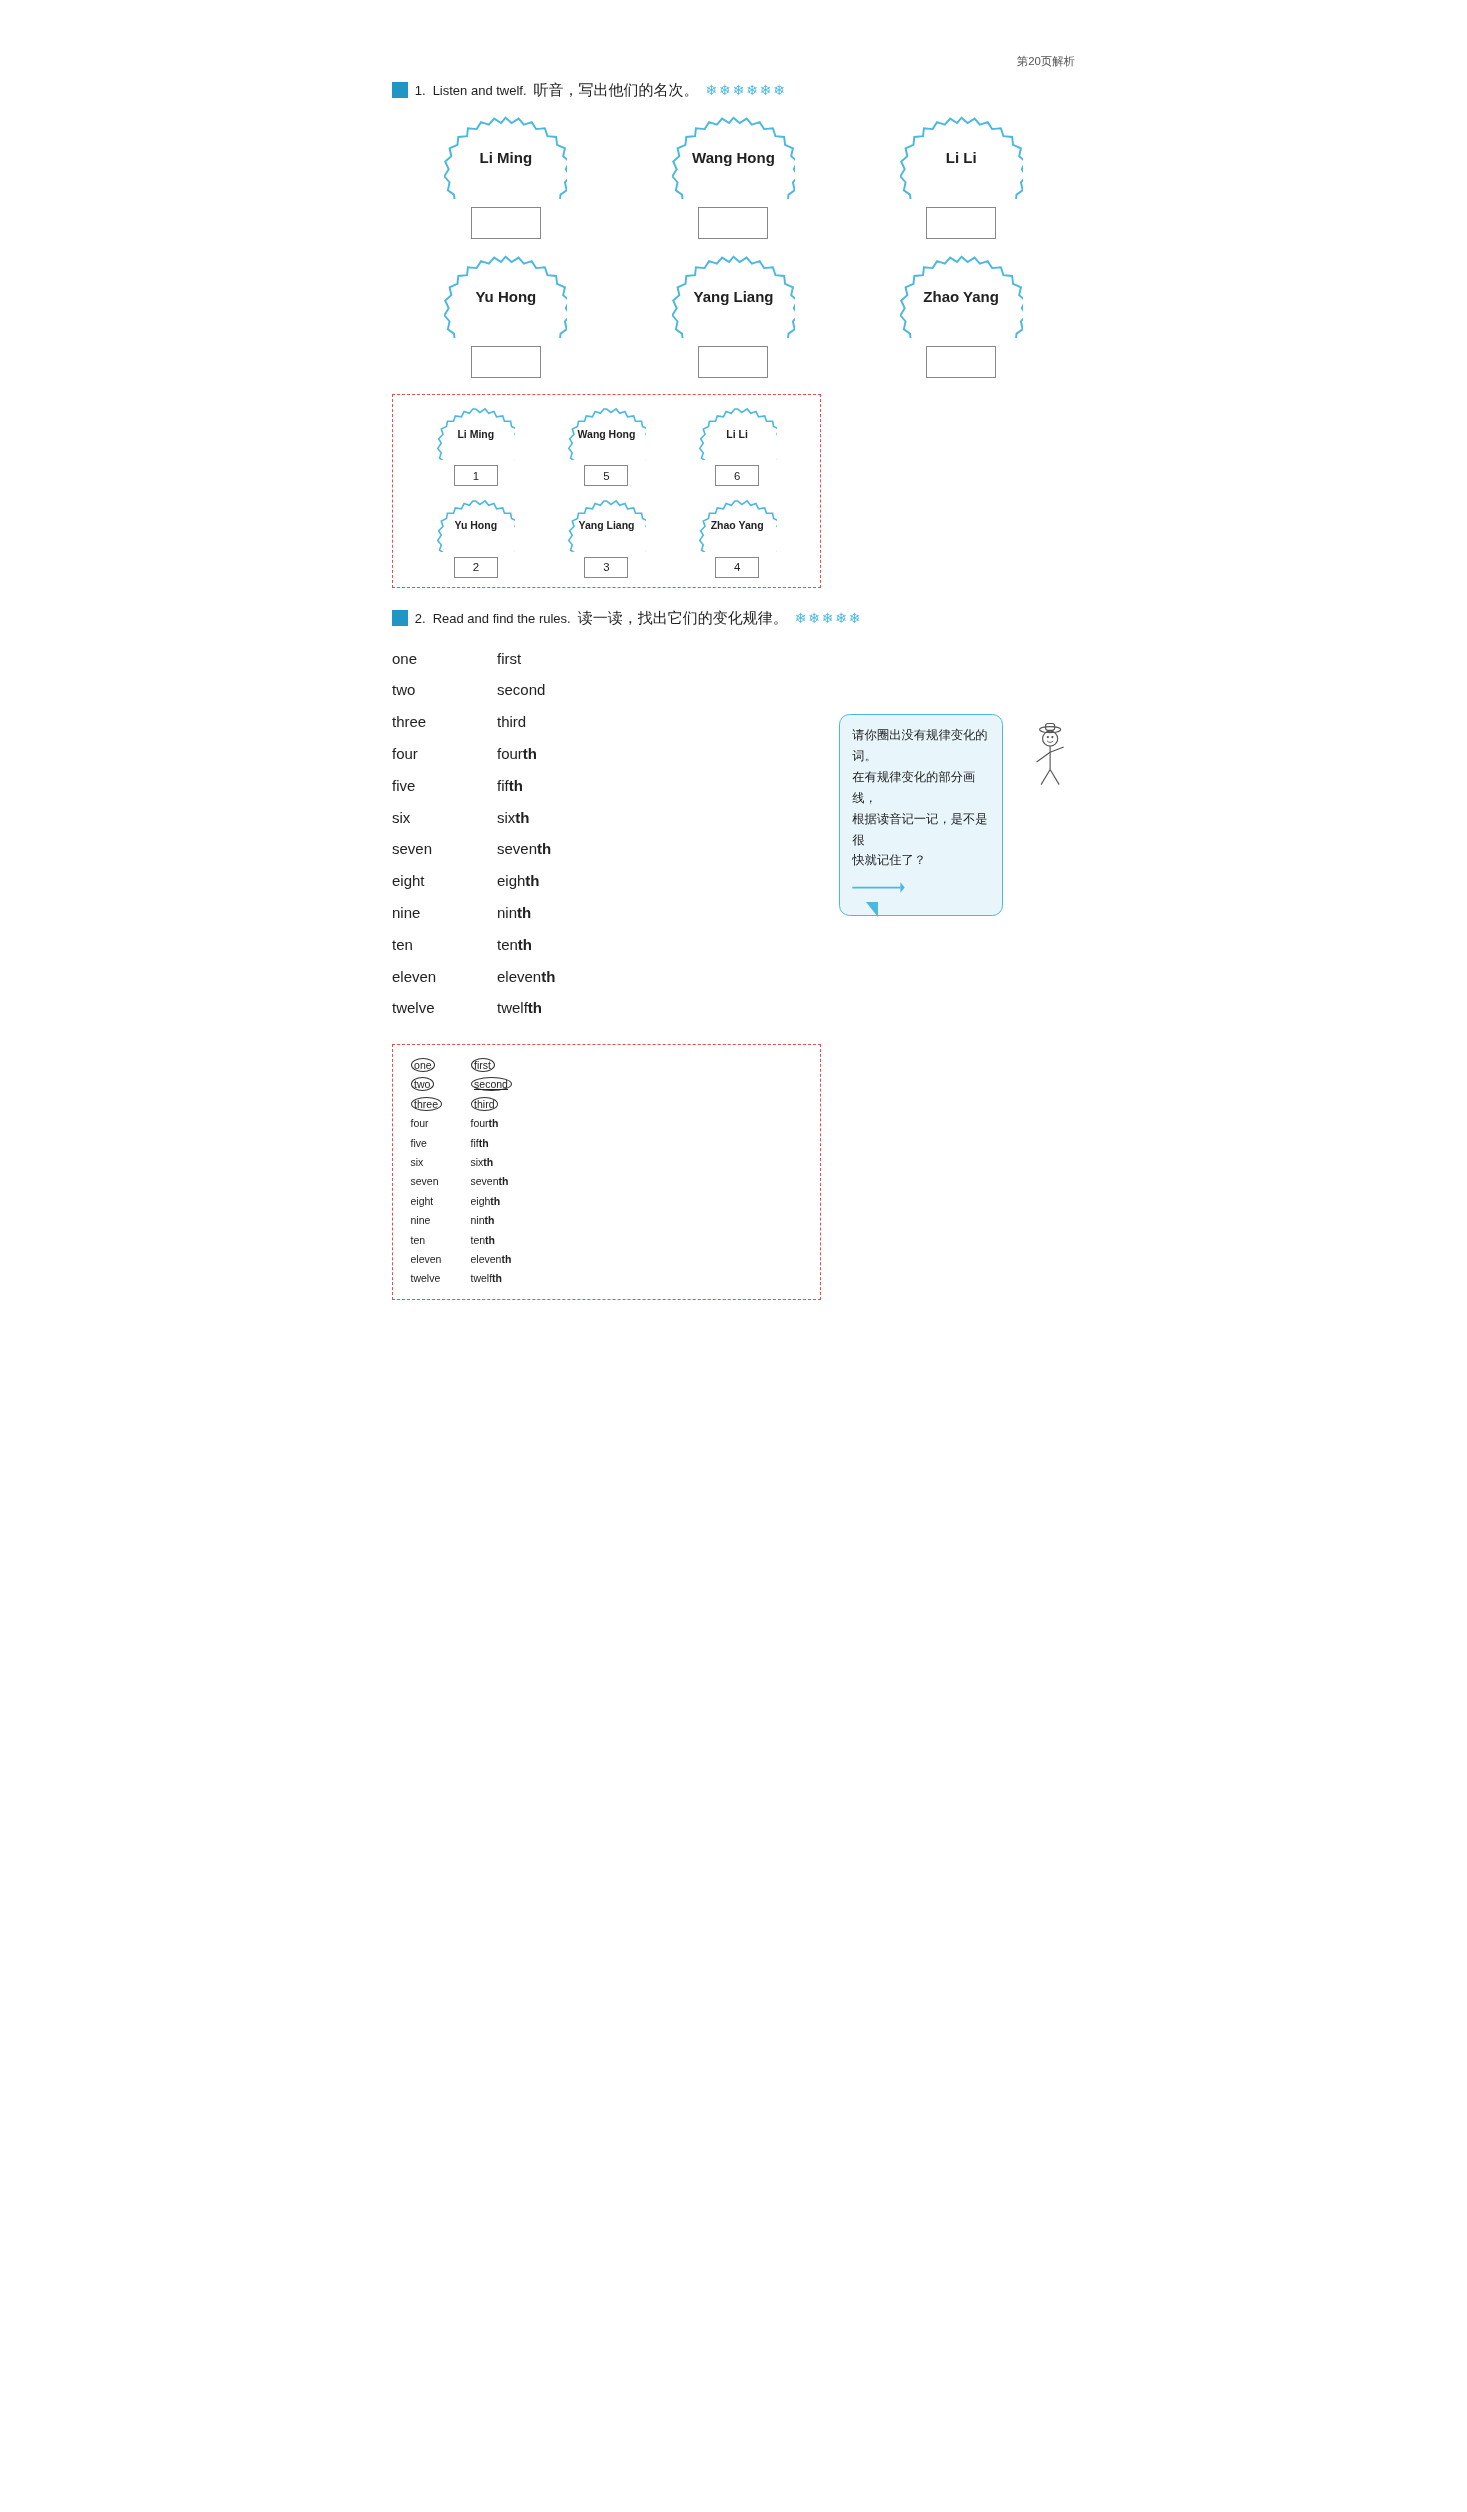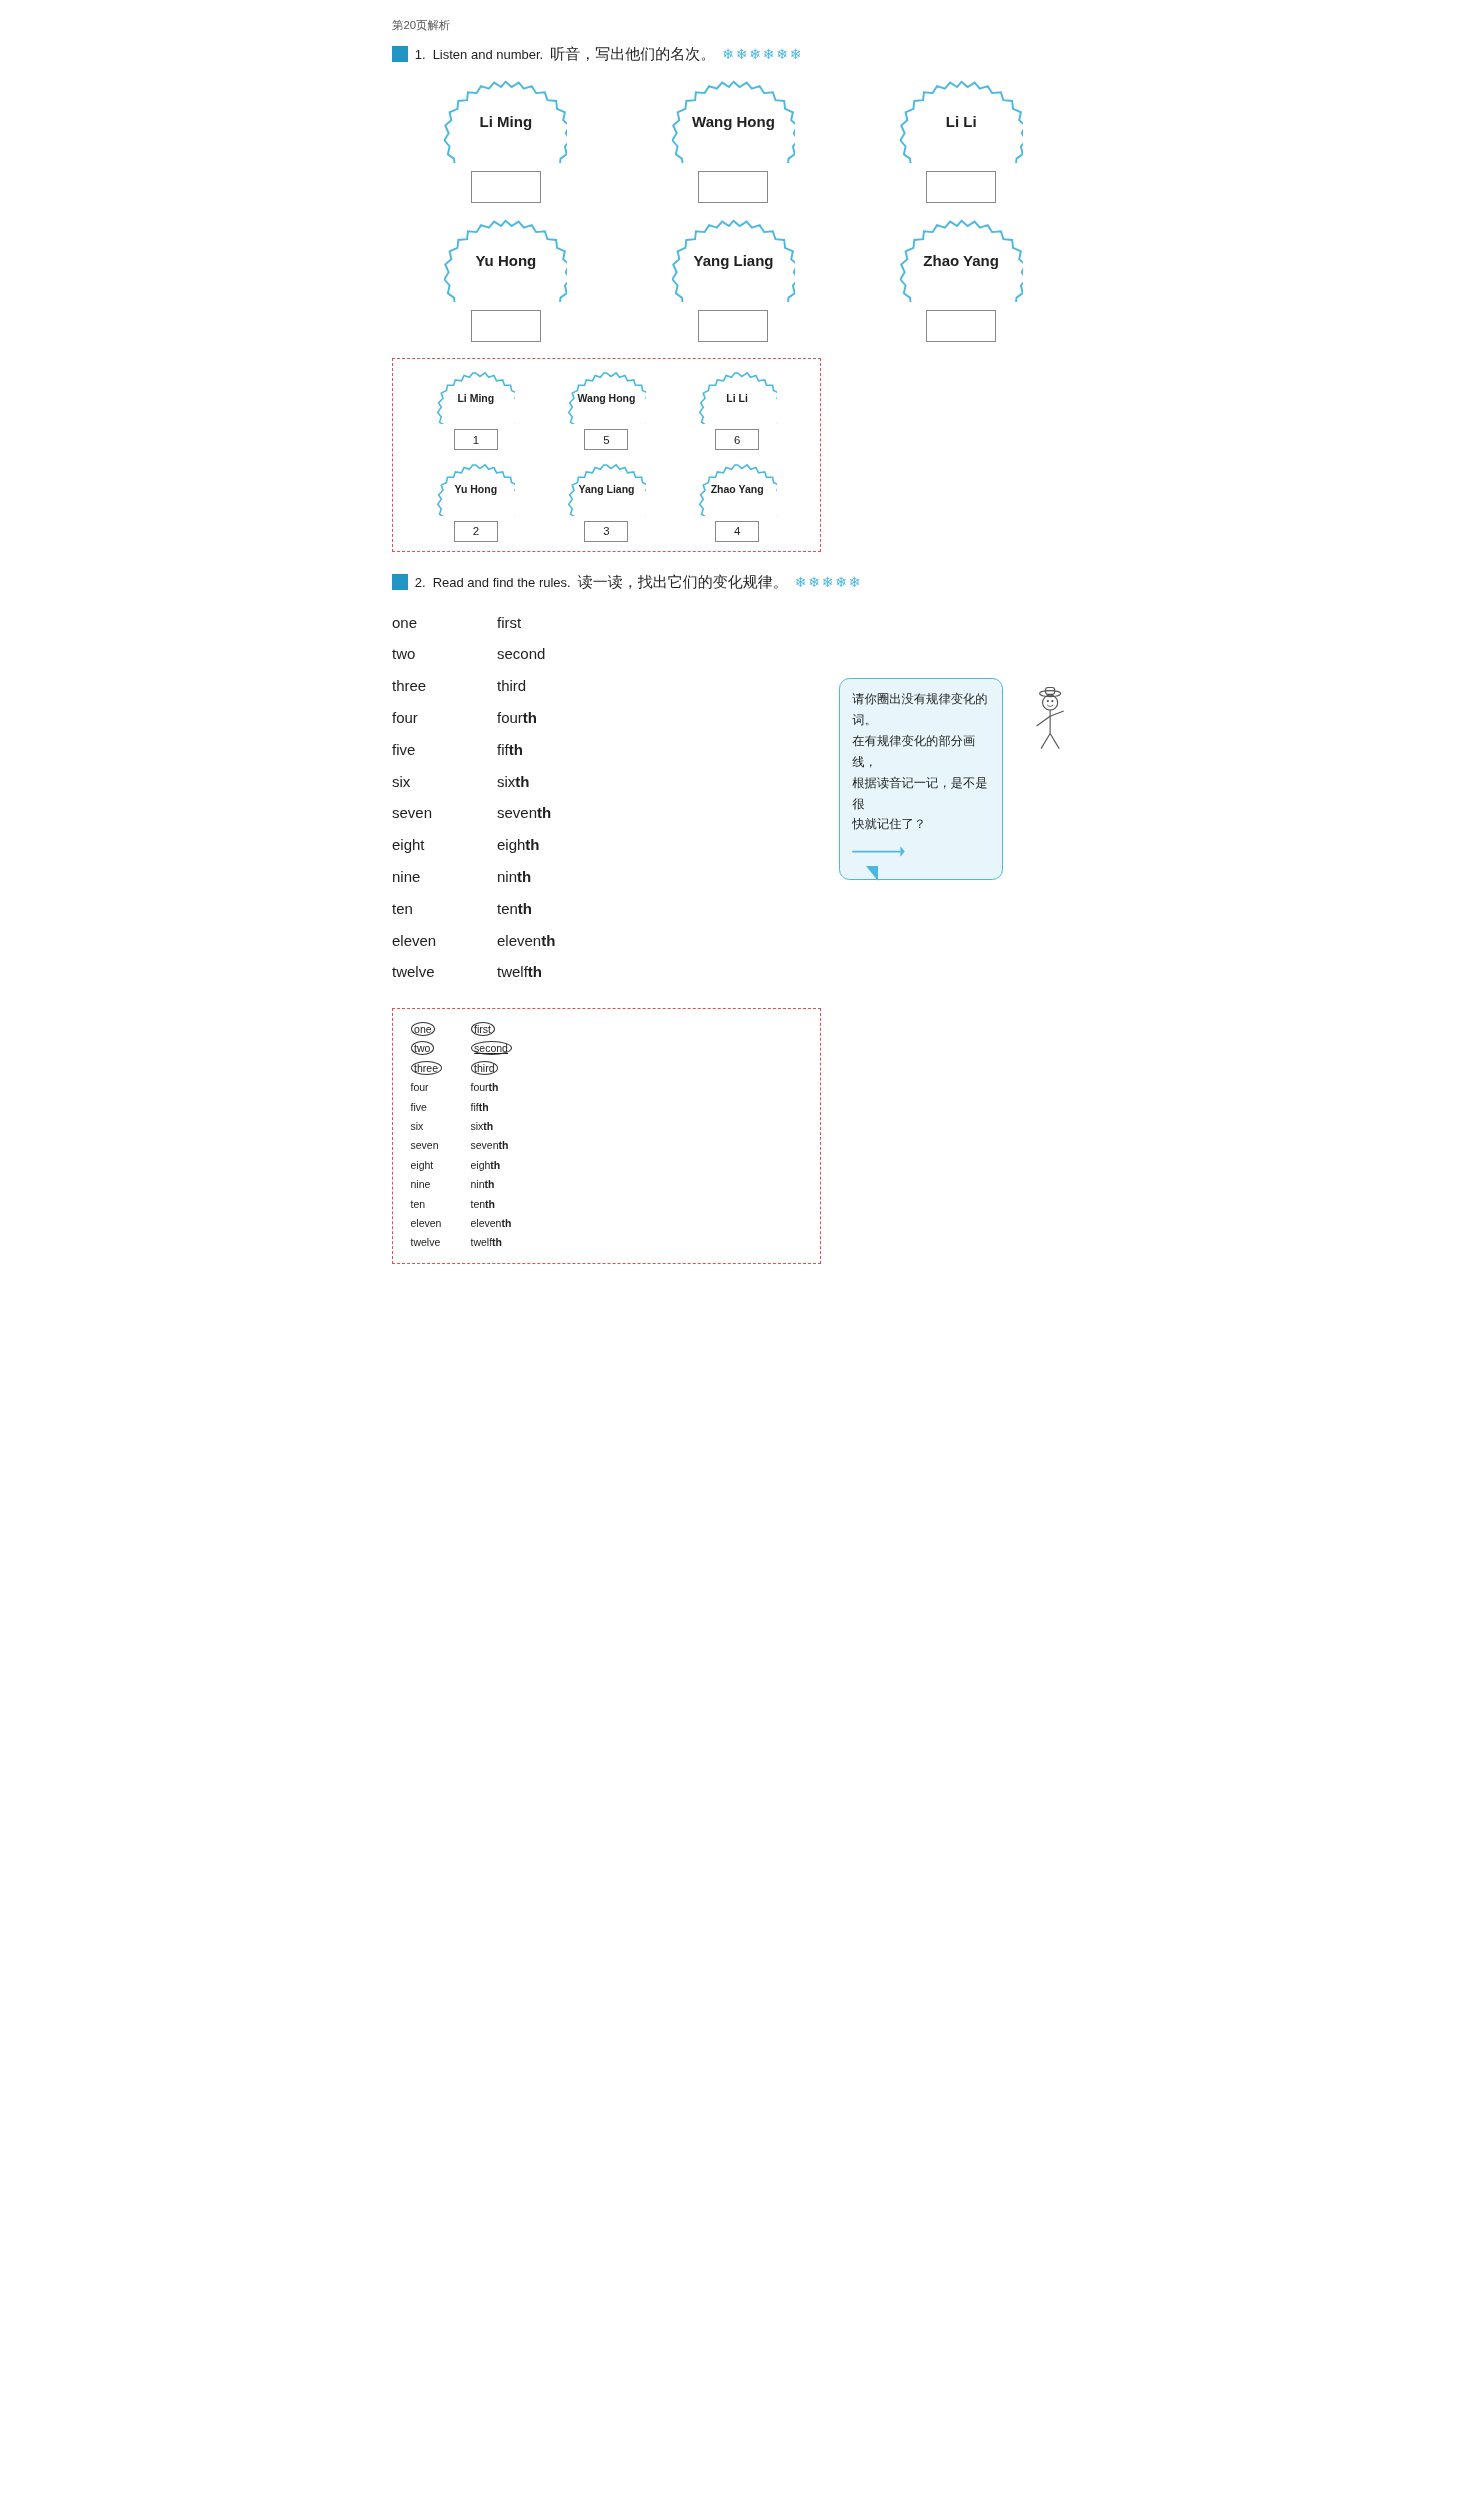--- a/index.html
+++ b/index.html
@@ -7,24 +7,25 @@
       background: #fff;
       font-family: Arial, sans-serif;
       width: 735px;
       margin: 0 auto;
       padding: 17.5px 26px 35px 26px;
       font-size: 13px;
       color: #222;
     }
 
     .page-title {
-      text-align: left;
+      text-align: right;
       font-size: 11.4px;
       color: #555;
       margin-bottom: 12.3px;
+      margin-top: 36px;
     }
 
     
     .section-header {
       display: flex;
       align-items: center;
       gap: 7px;
       margin-bottom: 15.8px;
     }
     .section-square {
@@ -240,21 +241,21 @@
     .ak2-ordinal .b { font-weight: bold; }
   </style>
 </head>
 <body>
 
 <div class="page-title">第20页解析</div>
 
 <div class="section-header">
   <div class="section-square"></div>
   <span class="section-title">1.</span>
-  <span class="section-title">Listen and number.</span>
+  <span class="section-title">Listen and twelf.</span>
   <span class="chinese-text">听音，写出他们的名次。</span>
   <span class="snowflakes">❄❄❄❄❄❄</span>
 </div>
 
 <div class="part1">
 
   <div class="name-row">
     <div class="name-item">
       <div class="star-shape">
         <svg viewBox="0 0 140 95" xmlns="http://www.w3.org/2000/svg">

